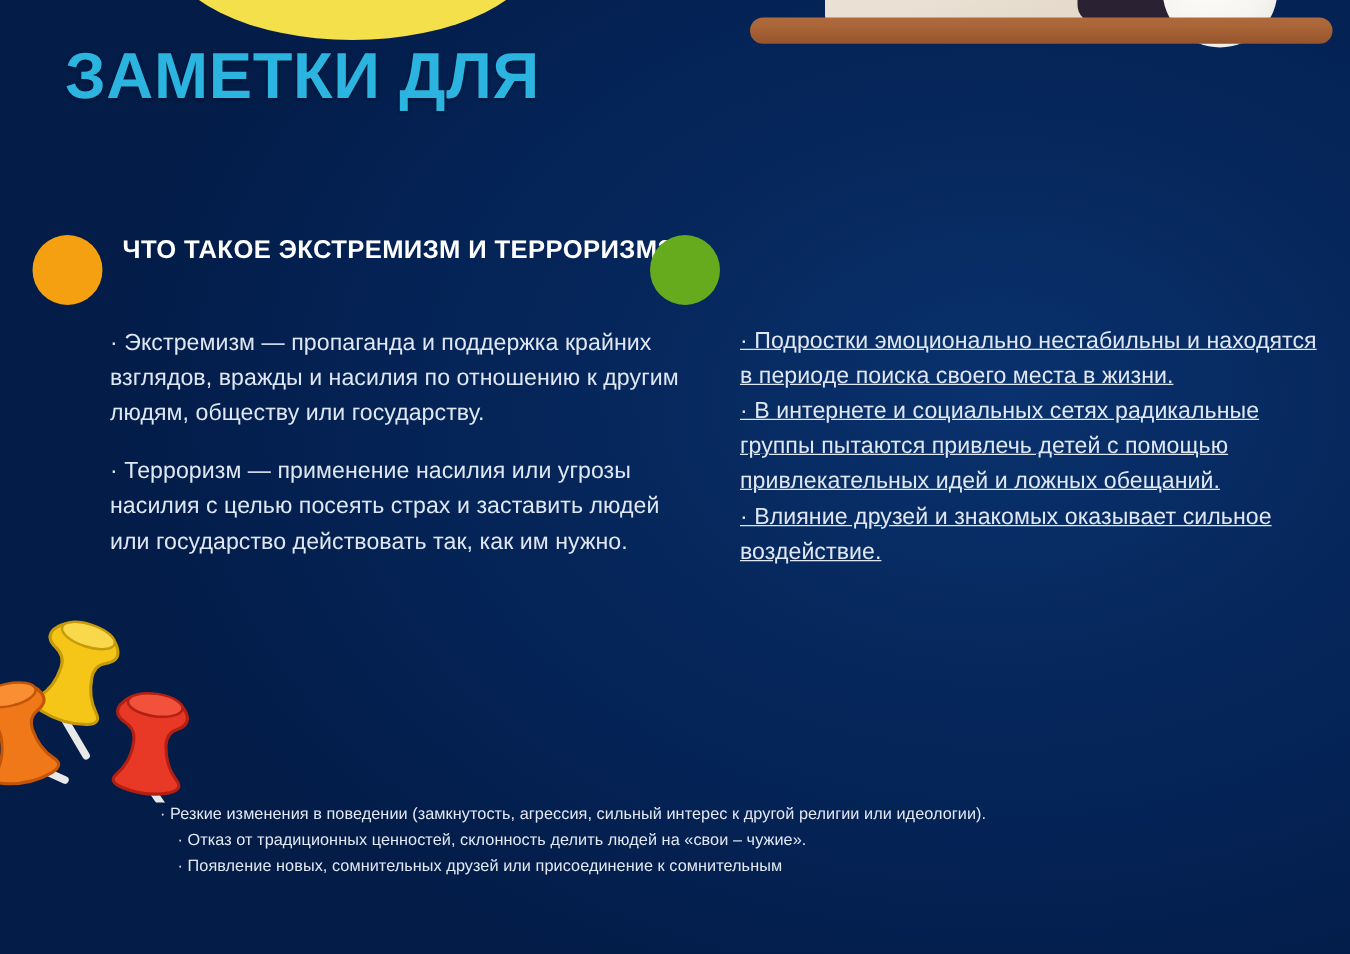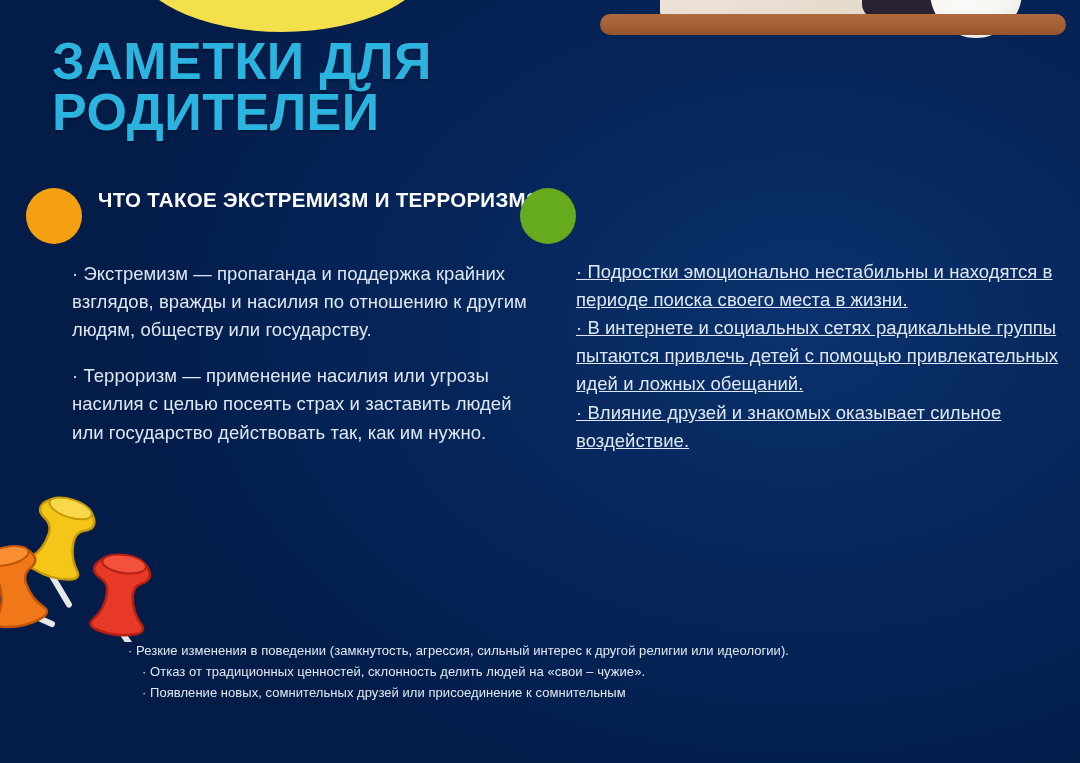--- a/index.html
+++ b/index.html
@@ -151,21 +151,21 @@
 
   .sec-body {
     margin-top: 16px;
     font-size: 18.5px;
     line-height: 1.52;
     color: #dfe7f2;
     letter-spacing: .05px;
   }
   .col-left .sec-body  { padding-left: 46px; }
   .col-right .sec-body { padding-left: 56px; margin-top: 14px; text-decoration: underline; }
-  .sec-body p { margin: 0 0 18px 0; }
+  .sec-body p { margin: 0 0 18px 16px; }
   .sec-body p:last-child { margin-bottom: 0; }
   .col-right .sec-body p { margin-bottom: 0; }
 
   
   .pins {
     position: absolute;
     left: -8px;
     top: 482px;
     width: 180px;
     height: 160px;
@@ -207,21 +207,20 @@
 
   <div class="photo-strip">
     <div class="photo-dark"></div>
   </div>
   <div class="photo-ball"></div>
   <div class="photo-bar"></div>
 
 
   <div class="main-title">
     <span class="line">ЗАМЕТКИ ДЛЯ</span>
-    <span class="line">РОДИТЕЛЕЙ</span>
   </div>
 
   <div class="col col-left">
     <div class="sec-head">
       <div class="bullet-dot dot-orange"></div>
       <div class="sec-title">ЧТО ТАКОЕ ЭКСТРЕМИЗМ И ТЕРРОРИЗМ?</div>
     </div>
     <div class="sec-body">
       <p>· Экстремизм — пропаганда и поддержка крайних взглядов, вражды и насилия по отношению к другим людям, обществу или государству.</p>
       <p>· Терроризм —  применение насилия или угрозы насилия с целью посеять страх и заставить людей или государство действовать так, как им нужно.</p>

